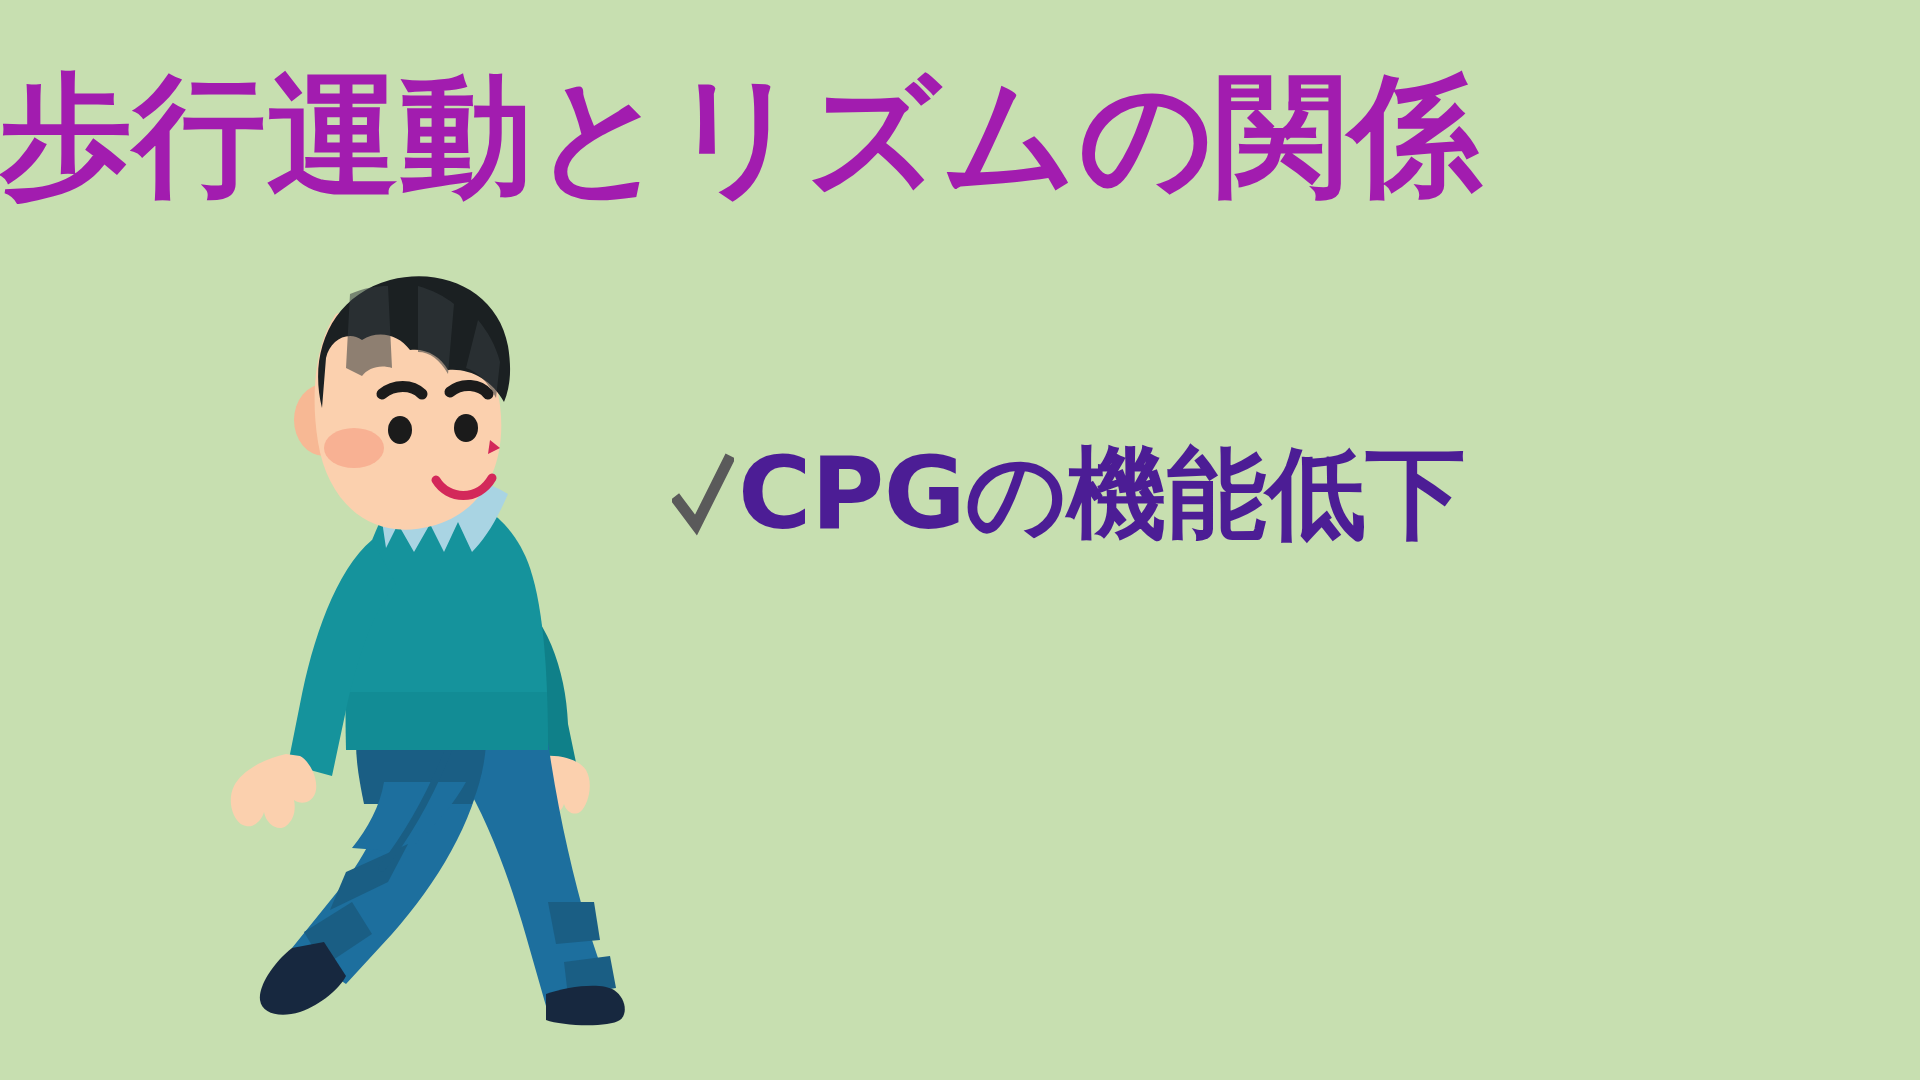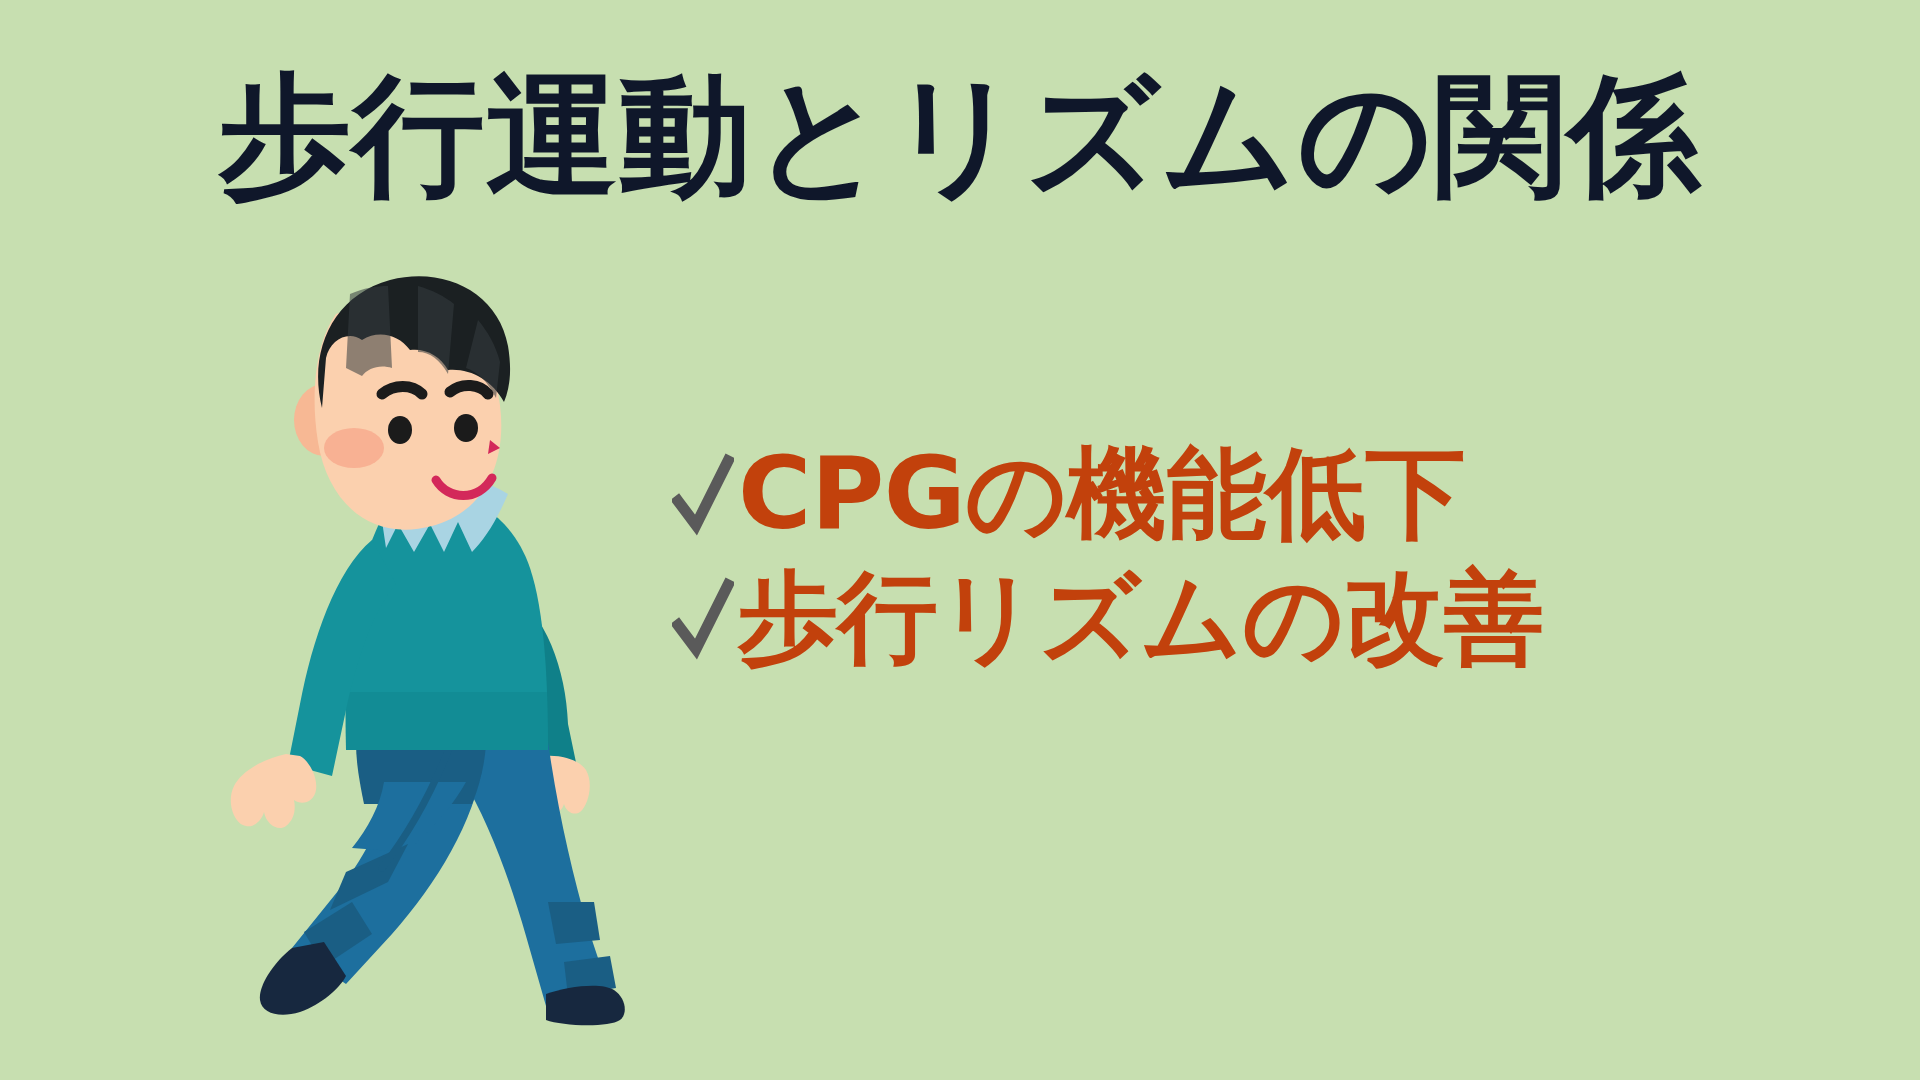--- a/index.html
+++ b/index.html
@@ -20,22 +20,22 @@
     background: #c7dfb0;
     overflow: hidden;
   }
 
   
   #title {
     position: absolute;
     left: 0;
     top: 58px;
     width: 1920px;
-    text-align: center;
-    color: #0f172a;
+    text-align: left;
+    color: #a21caf;
     font-size: 132px;
     line-height: 1.18;
     font-weight: 700;
     letter-spacing: 0.01em;
     white-space: nowrap;
     font-family: "DejaVu Sans", "Liberation Sans", sans-serif;
   }
 
   
   #bullets {
@@ -51,21 +51,21 @@
     white-space: nowrap;
   }
   .check-icon {
     flex: 0 0 auto;
     width: 62px;
     height: 86px;
     margin-right: 4px;
     display: block;
   }
   .bullet-text {
-    color: #c2410c;
+    color: #4c1d95;
     font-size: 100px;
     font-weight: 700;
     line-height: 1;
     letter-spacing: -0.005em;
     font-family: "DejaVu Sans", "Liberation Sans", sans-serif;
   }
 
   
   #illustration {
     position: absolute;
@@ -165,22 +165,16 @@
   <div id="bullets">
 
     <div class="bullet-row">
       <svg class="check-icon" viewBox="0 0 62 86">
         <path d="M6 50 L24 74 L56 10" stroke="#5a5a5a" stroke-width="11" fill="none" stroke-linecap="square" stroke-linejoin="miter"></path>
       </svg>
       <span class="bullet-text">CPGの機能低下</span>
     </div>
 
 
-    <div class="bullet-row">
-      <svg class="check-icon" viewBox="0 0 62 86">
-        <path d="M6 50 L24 74 L56 10" stroke="#5a5a5a" stroke-width="11" fill="none" stroke-linecap="square" stroke-linejoin="miter"></path>
-      </svg>
-      <span class="bullet-text">歩行リズムの改善</span>
-    </div>
 
   </div>
 
 </div>
 
 </body></html>

